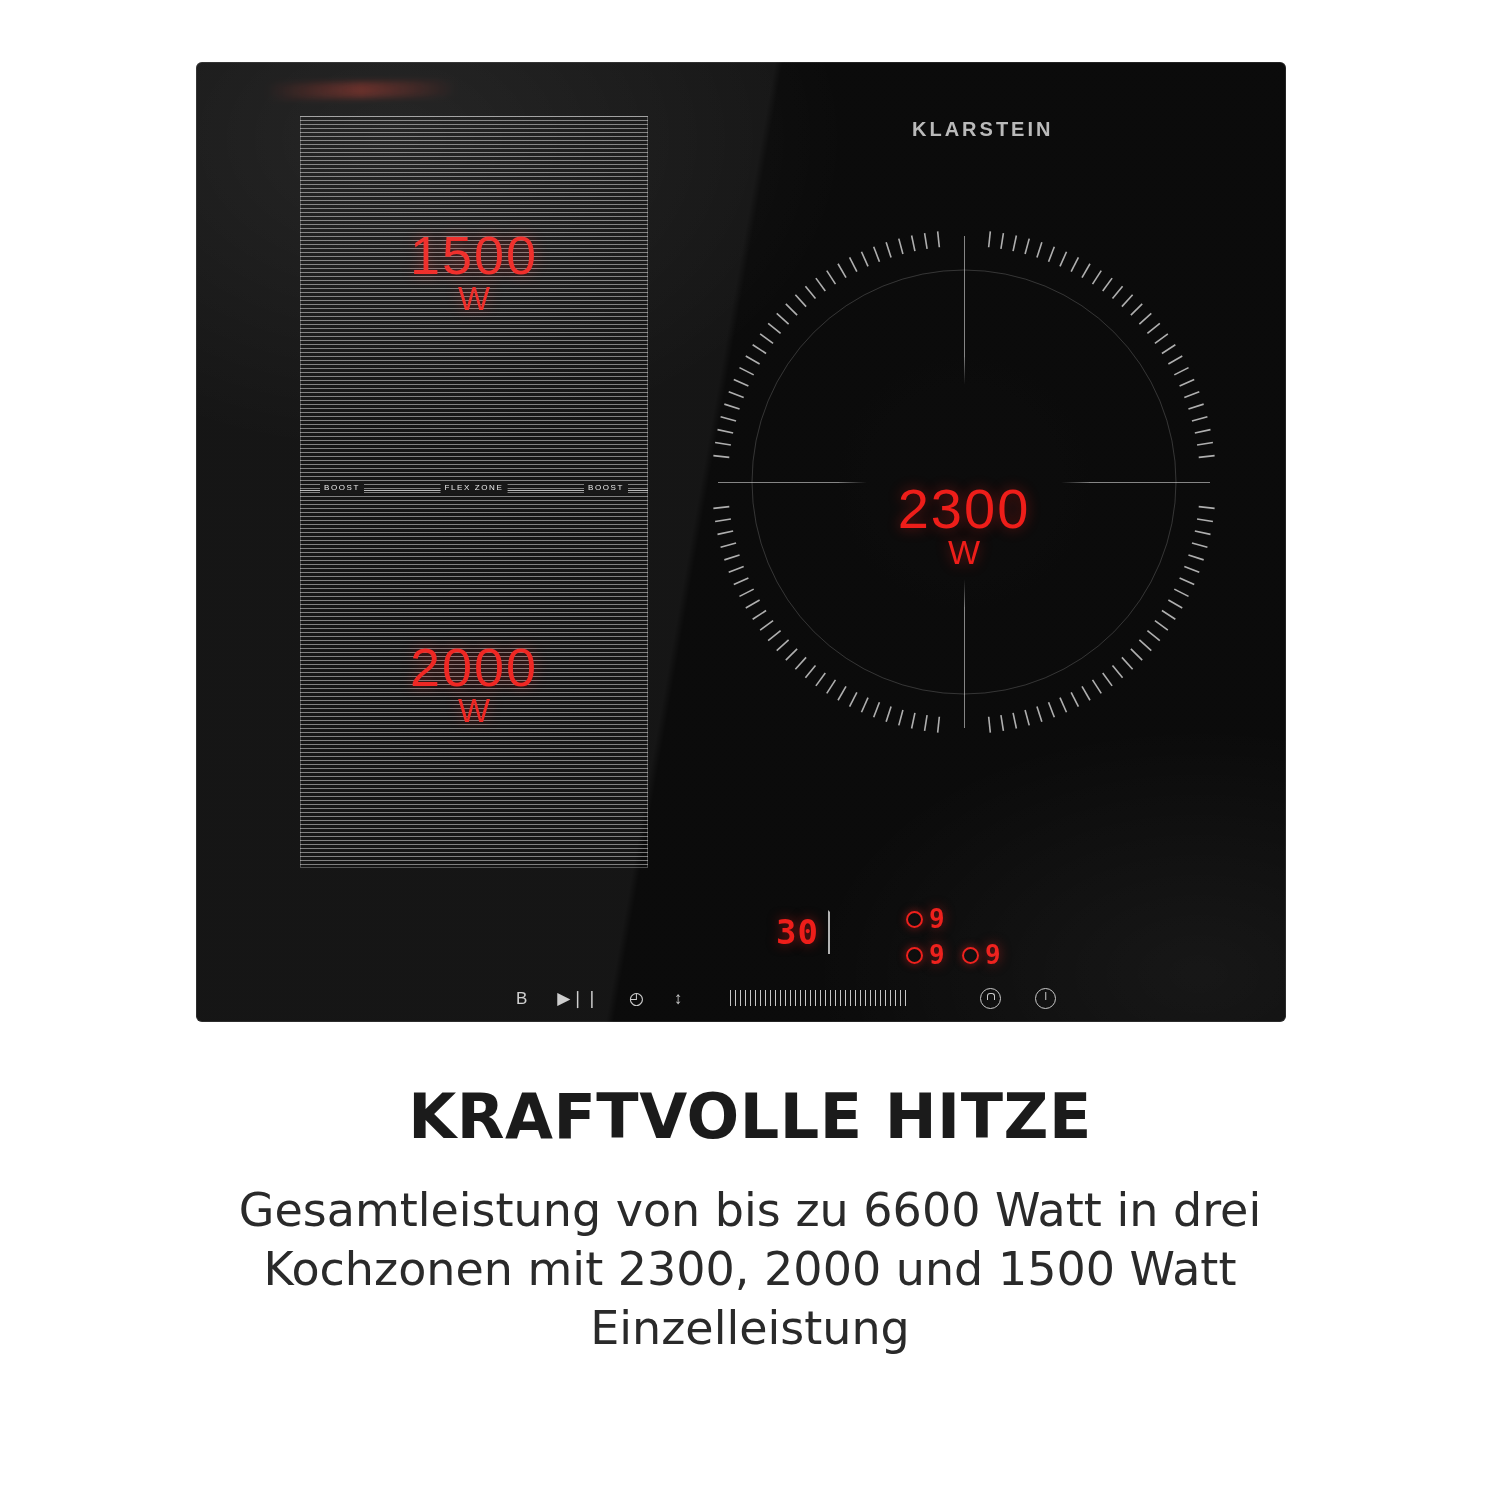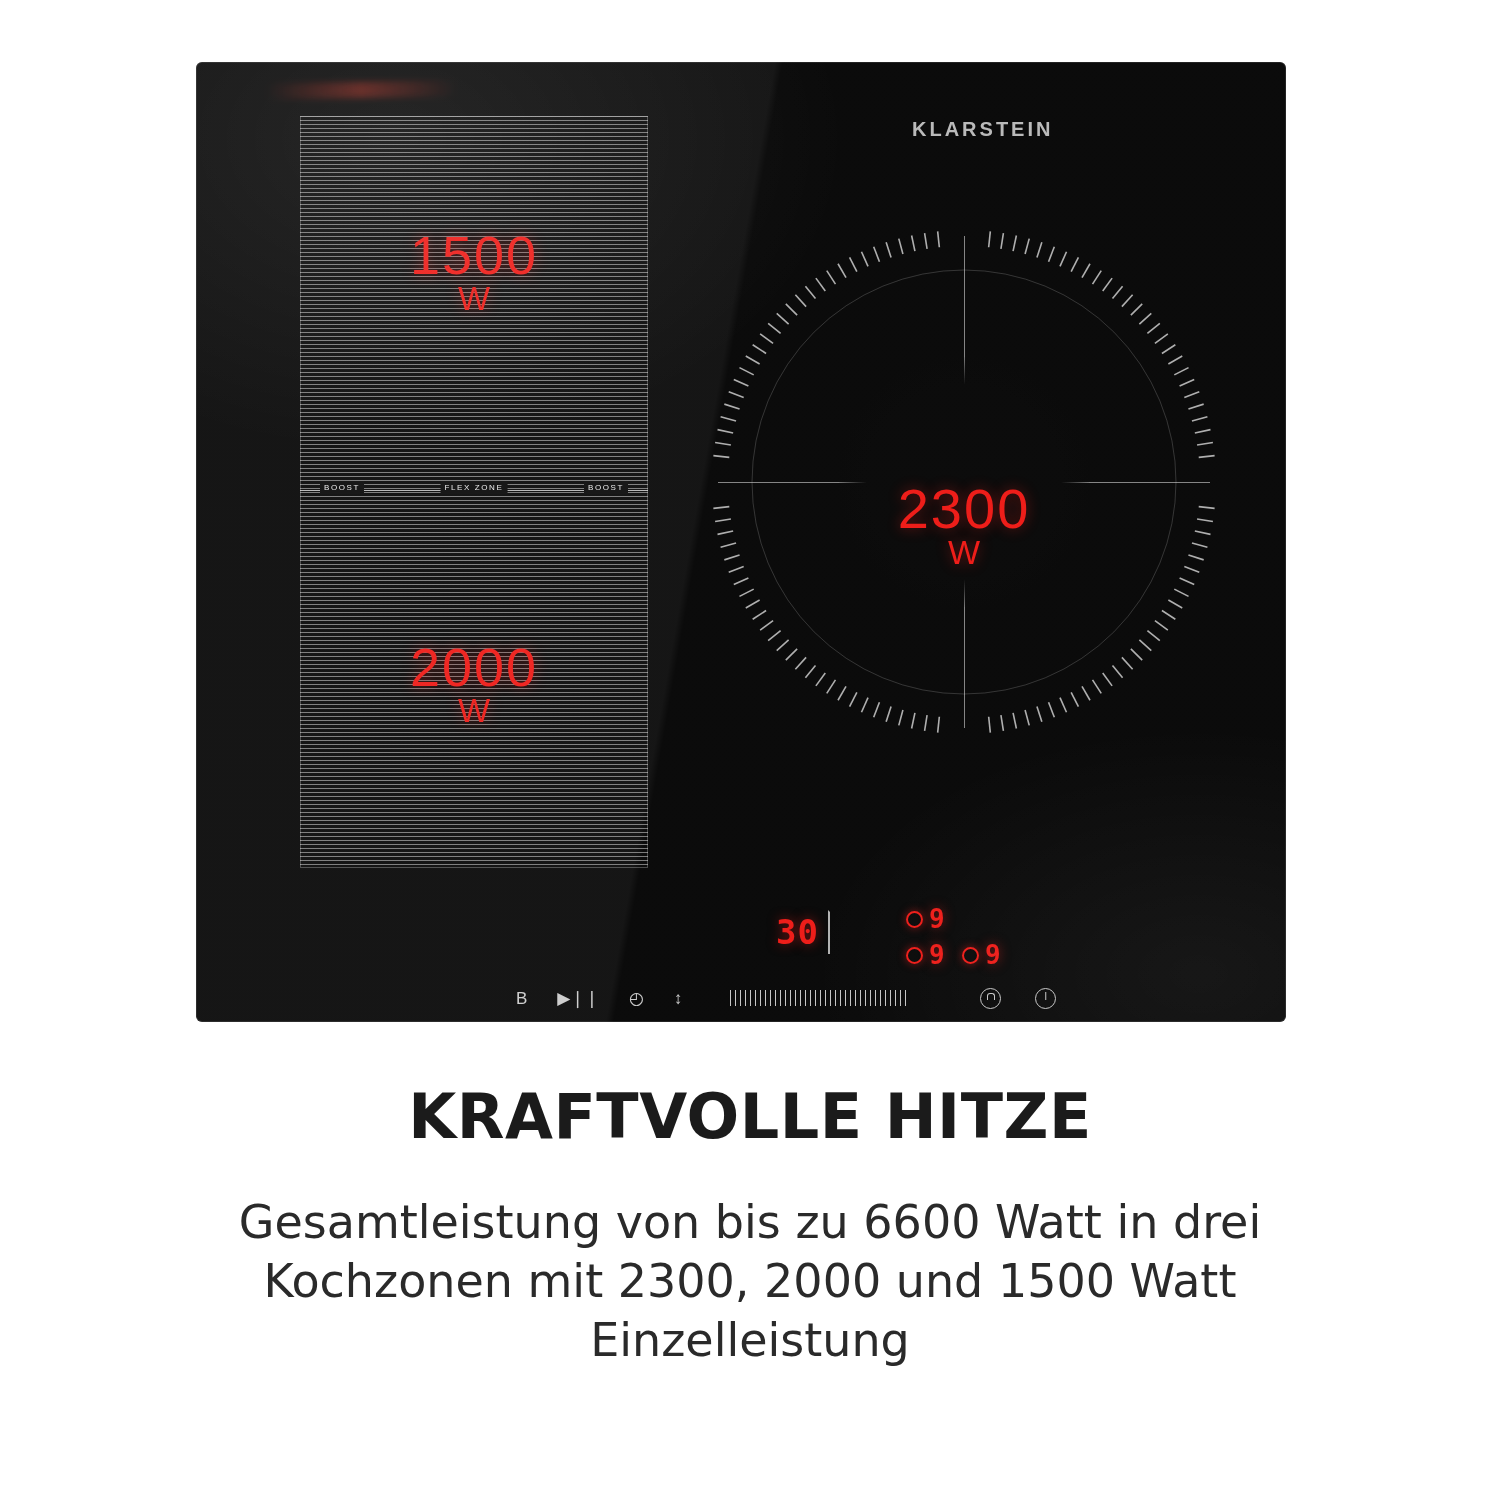--- a/index.html
+++ b/index.html
@@ -299,21 +299,21 @@
     top: 1080px;
     width: 1500px;
     text-align: center;
   }
   .headline {
     font-family: "DejaVu Sans", sans-serif;
     font-weight: 700;
     font-size: 62px;
     letter-spacing: 0.5px;
     color: #1b1b1b;
-    margin: 0 0 40px 0;
+    margin: 0 0 28px 0;
   }
   .subline {
     font-family: "DejaVu Sans", sans-serif;
     font-weight: 400;
     font-size: 46px;
     line-height: 1.28;
     color: #2a2a2a;
     margin: 0 auto;
     width: 1060px;
   }

